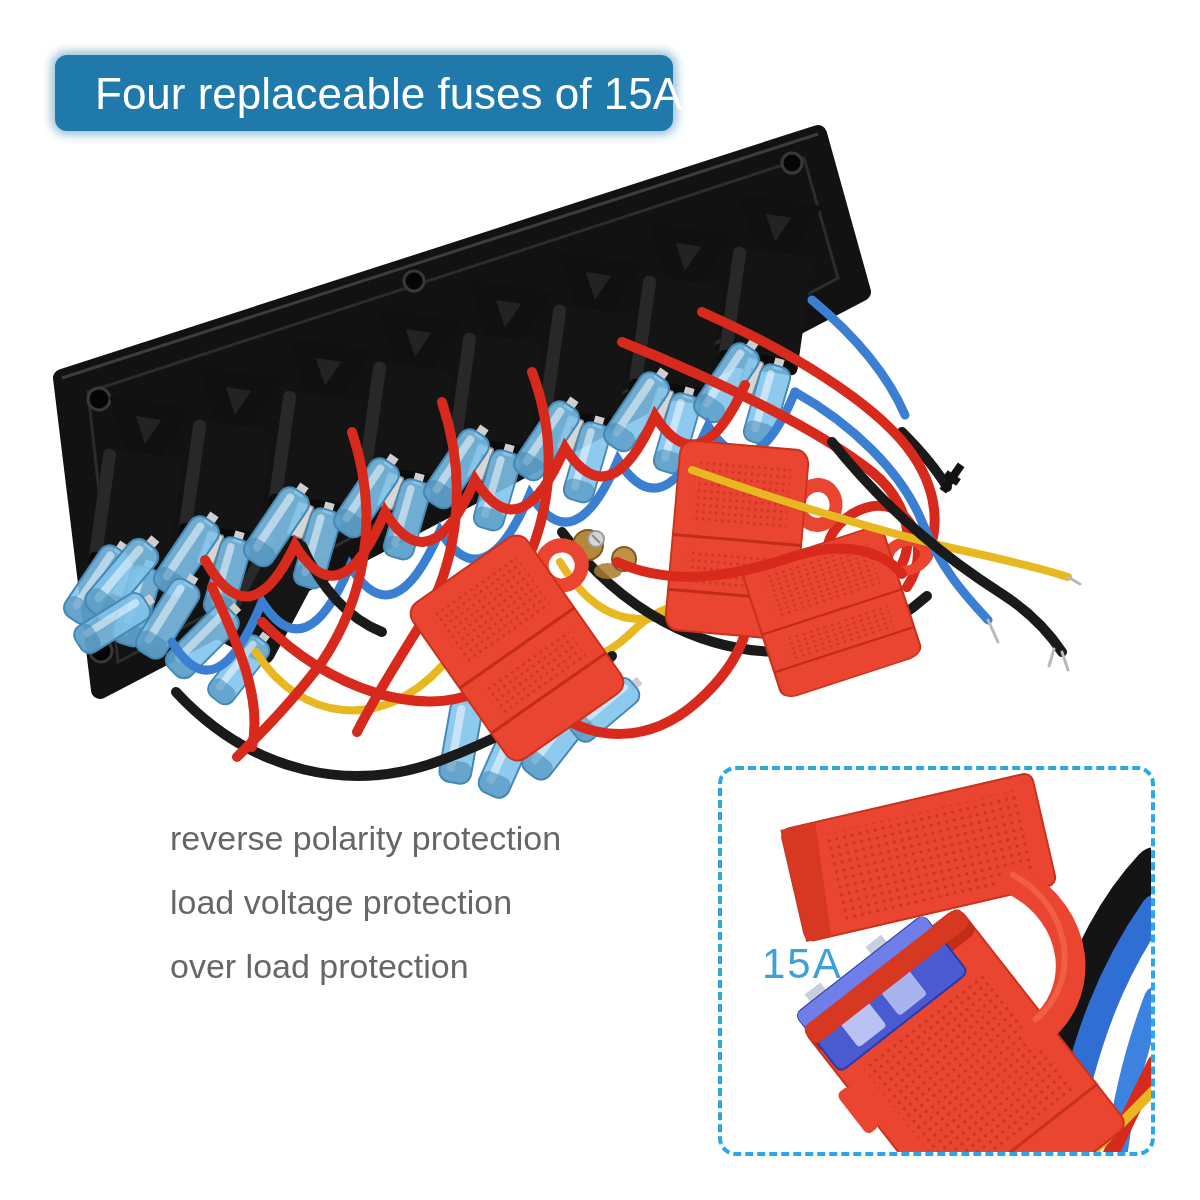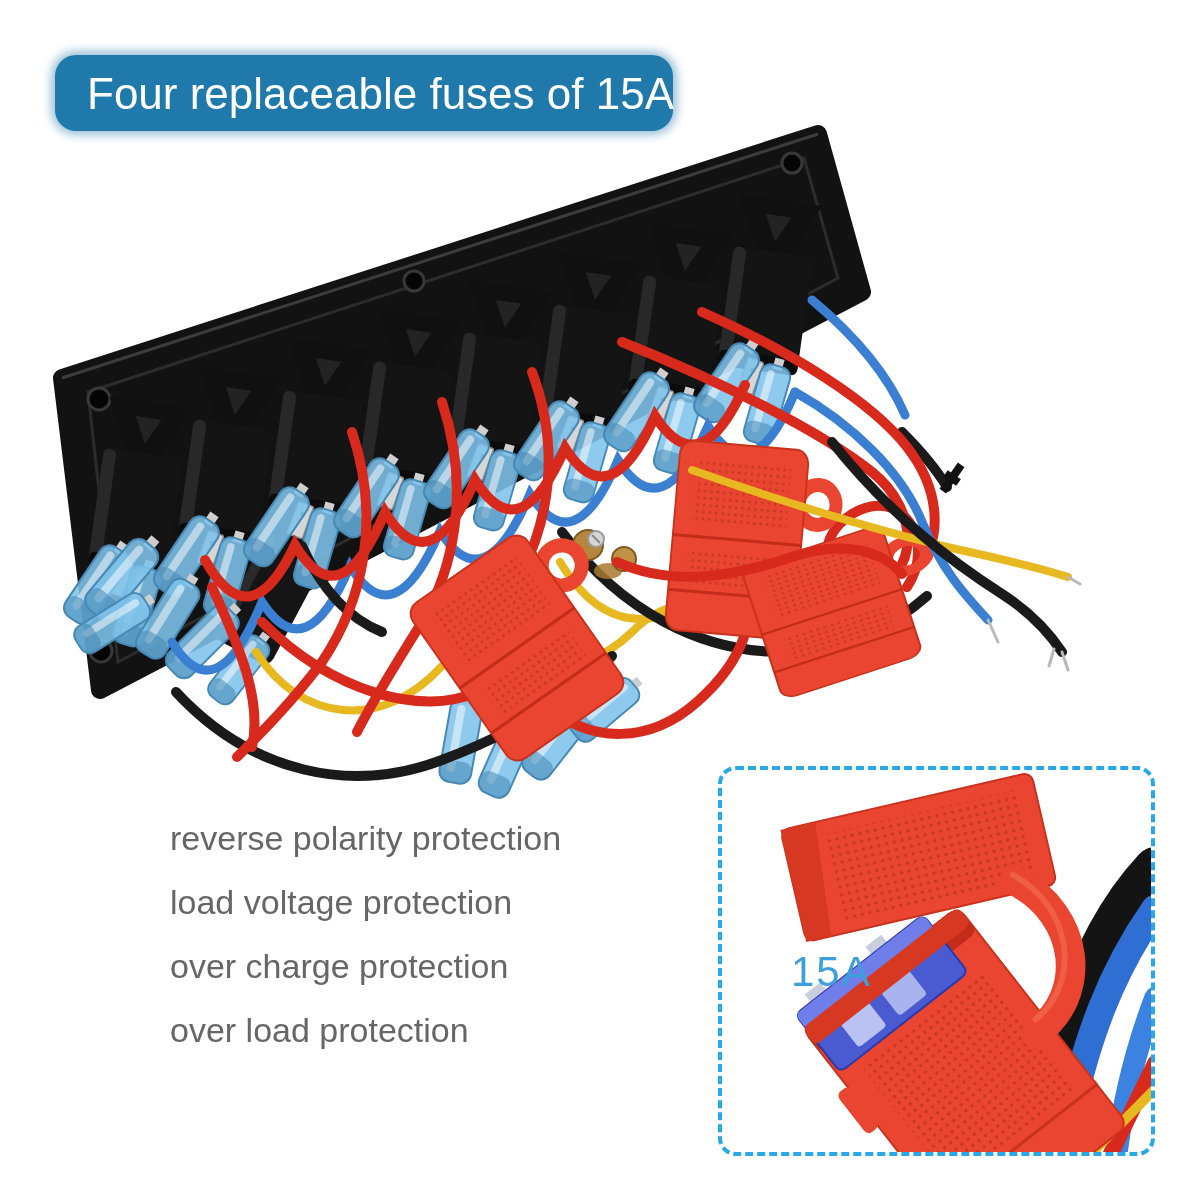--- a/index.html
+++ b/index.html
@@ -1,39 +1,39 @@
 <!DOCTYPE html>
 <html style="--banner-bg: #1f79ab; --banner-text: #ffffff; --feature-text: #666666; --inset-border: #29a8e8; --inset-label: #3ba0dc; --panel-black: #121212; --switch-black: #141414; --connector-blue: #7ec3ea; --wire-red: #d8291d; --wire-blue: #3a7fd2; --wire-yellow: #e8b820; --wire-black: #1a1a1a; --holder-red: #ea4530; --fuse-blue: #4a5ad0; --metal-silver: #d6d6d6; --brass: #b5873c;"><head>
 <meta charset="utf-8">
 <style>
   html,body{margin:0;padding:0;background:#ffffff;width:1200px;height:1200px;overflow:hidden;
             font-family:"Liberation Sans", sans-serif;}
   .stage{position:absolute;left:0;top:0;width:1200px;height:1200px;}
 
   
   .banner{position:absolute;left:55px;top:55px;width:618px;height:76px;
-          background:var(--banner-bg,#1f79ab);border-radius:21px;
+          background:var(--banner-bg,#1f79ab);border-radius:12px;
           box-shadow:0 0 10px 4px rgba(32,118,168,.45);
           color:var(--banner-text,#fff);font-size:44px;line-height:77px;
-          padding-left:32px;box-sizing:border-box;white-space:nowrap;}
+          padding-left:40px;box-sizing:border-box;white-space:nowrap;}
 
   
   .product{position:absolute;left:0;top:0;width:1200px;height:1200px;}
 
   
   .features{position:absolute;left:170px;top:818px;}
   .feature-line{color:var(--feature-text,#666);font-size:34px;line-height:40px;margin-bottom:24px;white-space:nowrap;}
 
   
   .inset{position:absolute;left:718px;top:766px;width:437px;height:390px;
          border:4px dashed var(--inset-border,#29a8e8);border-radius:18px;
          box-sizing:border-box;background:#fff;overflow:hidden;}
   .inset svg{position:absolute;left:0;top:0;width:100%;height:100%;}
-  .inset-label{position:absolute;left:40px;top:178px;font-size:42px;
-               color:var(--inset-label,#3ba0dc);letter-spacing:2px;margin-left:29px;}
+  .inset-label{position:absolute;left:40px;top:170px;font-size:42px;
+               color:var(--inset-label,#3ba0dc);letter-spacing:2px;}
 
   
   .w{fill:none;stroke-linecap:round;}
   .wr{stroke:var(--wire-red,#d8291d);stroke-width:10;}
   .wb{stroke:var(--wire-blue,#3a7fd2);stroke-width:9;}
   .wy{stroke:var(--wire-yellow,#e8b820);stroke-width:8;}
   .wk{stroke:var(--wire-black,#1a1a1a);stroke-width:10;}
   .tip{stroke:#b9b9b9;stroke-width:3;}
   .holder{fill:var(--holder-red,#ea4530);}
 </style>
@@ -182,21 +182,20 @@
     </g>
   </svg>
 
   <div class="banner">
     <span>Four replaceable fuses of 15A</span>
   </div>
 
   <div class="features">
     <div class="feature-line">reverse polarity protection</div>
     <div class="feature-line">load voltage protection</div>
-    <div class="feature-line">over charge protection</div>
     <div class="feature-line">over load protection</div>
   </div>
 
   <div class="inset">
     <svg viewBox="0 0 432 386" xmlns="http://www.w3.org/2000/svg">
       <defs>
         <pattern id="dots2" width="8" height="8" patternUnits="userSpaceOnUse">
           <circle cx="3.5" cy="3.5" r="1.7" fill="#c53723"></circle>
         </pattern>
       </defs>

